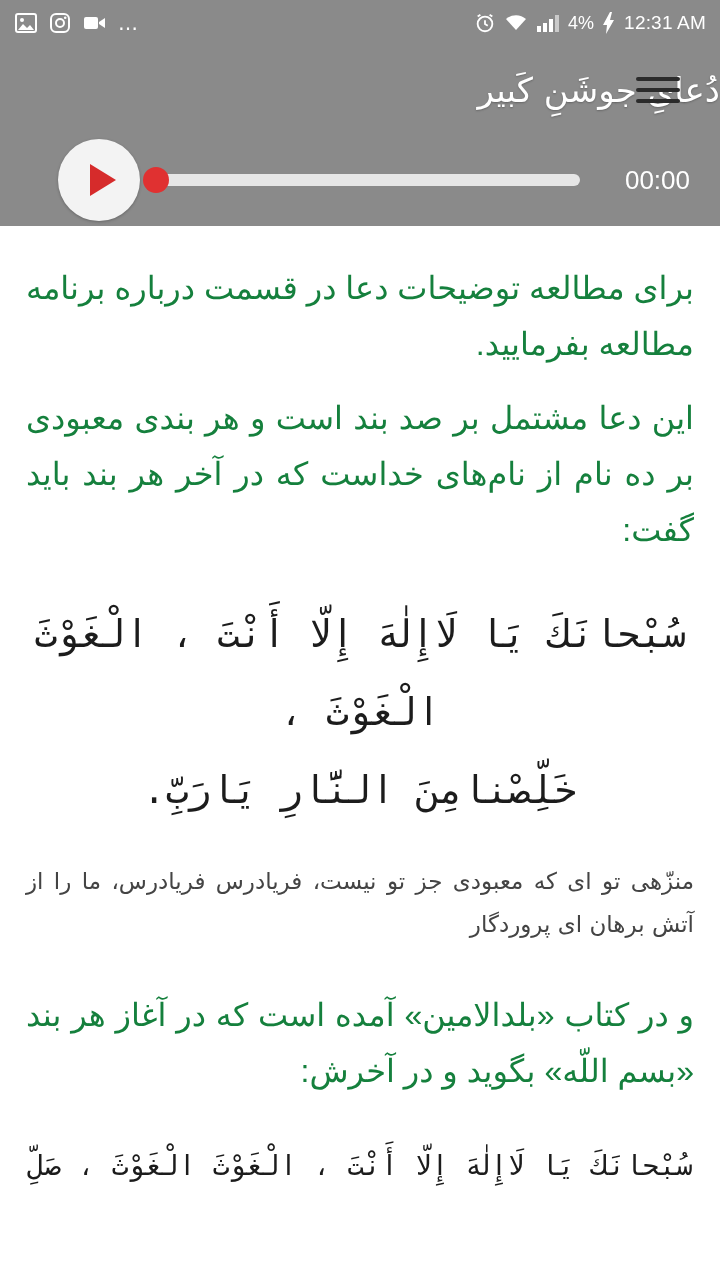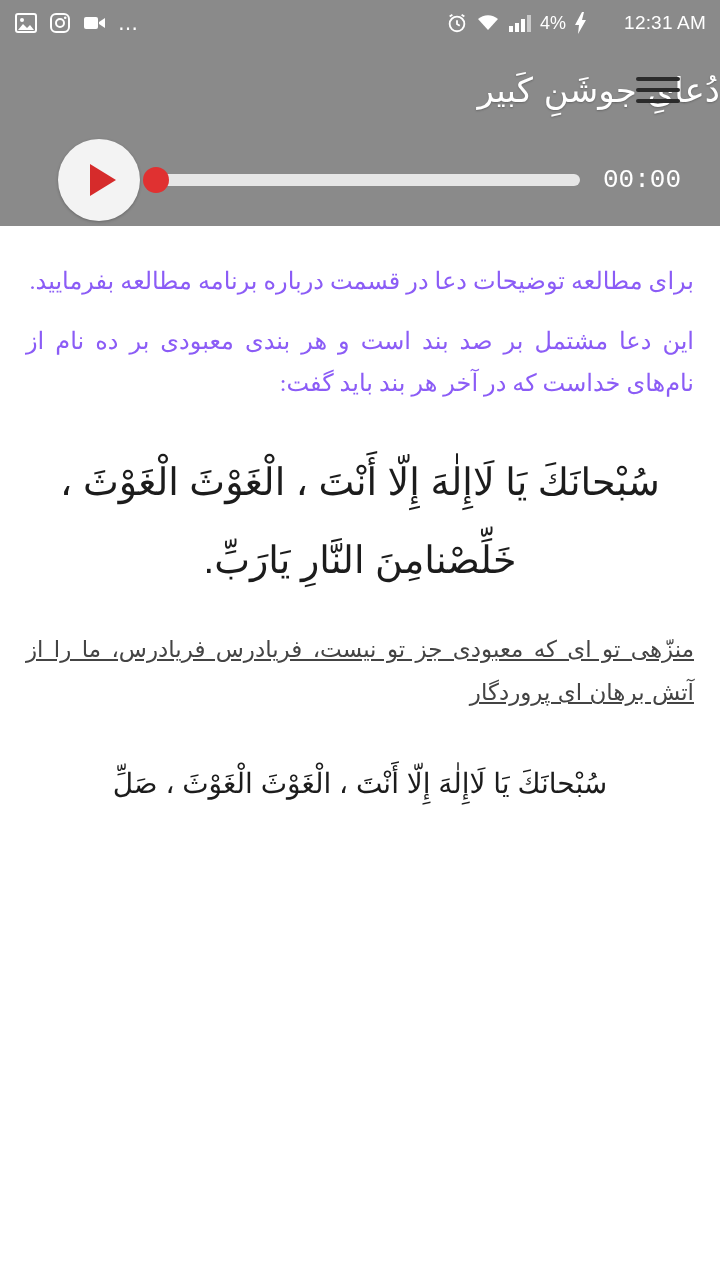--- a/index.html
+++ b/index.html
@@ -23,21 +23,20 @@
   }
   .status-left { display: flex; align-items: center; gap: 10px; flex: 1; }
   .status-right { display: flex; align-items: center; gap: 8px; }
   .sicon { display: inline-block; }
   .sicon svg { display: block; }
   .status-time {
     font-size: 19px;
     color: #ffffff;
     letter-spacing: .2px;
     font-family: "Liberation Sans", sans-serif;
-    margin-left: 28px;
   }
   .battery-text {
     font-size: 18px;
     color: #ffffff;
     font-family: "Liberation Sans", sans-serif;
   }
   .dots { font-size: 20px; color:#fff; line-height: 1; letter-spacing:1px;}
 
   
   .app-bar {
@@ -131,64 +130,64 @@
     border-radius: 50%;
     background: #e03131;
     top: 50%;
     transform: translate(-50%, -50%);
     left: 1%;
     cursor: pointer;
   }
   .time-label {
     color: #ffffff;
     font-size: 26px;
-    font-family: Liberation Mono, monospace;
+    font-family: Liberation Sans, sans-serif;
     flex: 0 0 auto;
     min-width: 96px;
-    text-align: center;
+    text-align: right;
   }
 
   
   .content {
     padding: 34px 26px 0 26px;
     direction: rtl;
     height: calc(1280px - 46px - 180px);
     overflow: hidden;
   }
   .p-red {
-    color: #8b5cf6;
-    font-size: 24px;
+    color: #15803d;
+    font-size: 32px;
     line-height: 1.75;
     text-align: justify;
     text-align-last: right;
     margin-bottom: 18px;
-    font-family: Liberation Serif, serif;
+    font-family: Liberation Sans, sans-serif;
   }
   .p-dark {
     color: #444444;
     font-size: 23px;
     line-height: 1.9;
     text-align: justify;
     text-align-last: right;
     font-family: "DejaVu Sans", sans-serif;
   }
   .arabic-big {
     color: #1c1c1c;
     font-size: 38px;
     line-height: 2.05;
     text-align: center;
-    font-family: Liberation Sans, sans-serif;
+    font-family: Liberation Mono, monospace;
     margin: 34px 0 28px 0;
   }
   .arabic-big.small {
     font-size: 28px;
     line-height: 2.1;
   }
   .gap-l { margin-top: 40px; }
-  .gap-m { margin-top: 26px; text-decoration: underline; }
+  .gap-m { margin-top: 26px; }
 </style>
 </head>
 <body>
 
 <div class="status-bar">
   <div class="status-left">
     <span class="sicon">
       <svg width="24" height="24" viewBox="0 0 24 24">
           <rect x="2" y="3" width="20" height="18" rx="2" fill="none" stroke="#fff" stroke-width="2"></rect>
           <circle cx="8" cy="9" r="2" fill="#fff"></circle>
@@ -269,18 +268,19 @@
 
   <p class="p-red">این دعا مشتمل بر صد بند است و هر بندی معبودی بر ده نام از نام‌های خداست که در آخر هر بند باید گفت:</p>
 
   <div class="arabic-big gap-l">
     <div>سُبْحانَكَ يَا لَاإِلٰهَ إِلّا أَنْتَ ، الْغَوْثَ الْغَوْثَ ،</div>
     <div>خَلِّصْنامِنَ النَّارِ يَارَبِّ.</div>
   </div>
 
   <p class="p-dark gap-m">منزّهی تو ای که معبودی جز تو نیست، فریادرس فریادرس، ما را از آتش برهان ای پروردگار</p>
 
+  <p class="p-red gap-l">و در کتاب «بلدالامین» آمده است که در آغاز هر بند «بسم اللّه» بگوید و در آخرش:</p>
 
   <div class="arabic-big small gap-l">
     <div>سُبْحانَكَ يَا لَاإِلٰهَ إِلّا أَنْتَ ، الْغَوْثَ الْغَوْثَ ، صَلِّ</div>
   </div>
 
 </div>
 
 </body></html>

